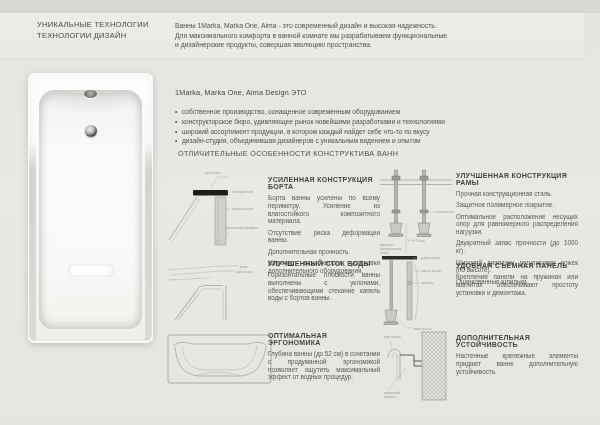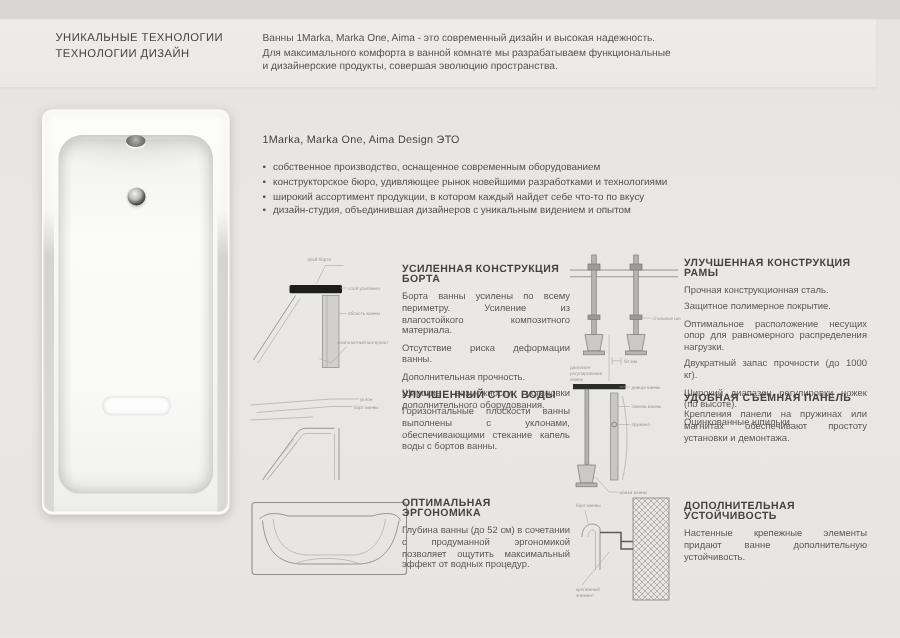--- a/index.html
+++ b/index.html
@@ -98,20 +98,21 @@
           <span class="dot">•</span>
           <span>широкий ассортимент продукции, в котором каждый найдет себе что-то по вкусу</span>
         </li>
       <li>
           <span class="dot">•</span>
           <span>дизайн-студия, объединившая дизайнеров с уникальным видением и опытом</span>
         </li>
     </ul>
   </div>
 
+  <div class="features-heading">ОТЛИЧИТЕЛЬНЫЕ ОСОБЕННОСТИ КОНСТРУКТИВА ВАНН</div>
 
   <div class="diagram" style="left:165px;top:168px;">
     <svg width="98" height="86" viewBox="0 0 98 86">
       <path class="ln" d="M4,72 L32,29"></path>
         <path class="ln-thin" d="M7,74 L35,31"></path>
       <rect x="28" y="22" width="35" height="5.5" rx="1" fill="#1d1d1b"></rect>
       <rect x="50" y="29" width="11" height="48" fill="#d2d0cd" stroke="#8f8d89" stroke-width="0.5"></rect>
       <line class="ln-thin" x1="53" y1="29" x2="53" y2="77"></line>
       <path class="ldr" d="M46,21 L52,9 L64,9"></path>
       <path class="ldr" d="M62,24 L66,24"></path>

